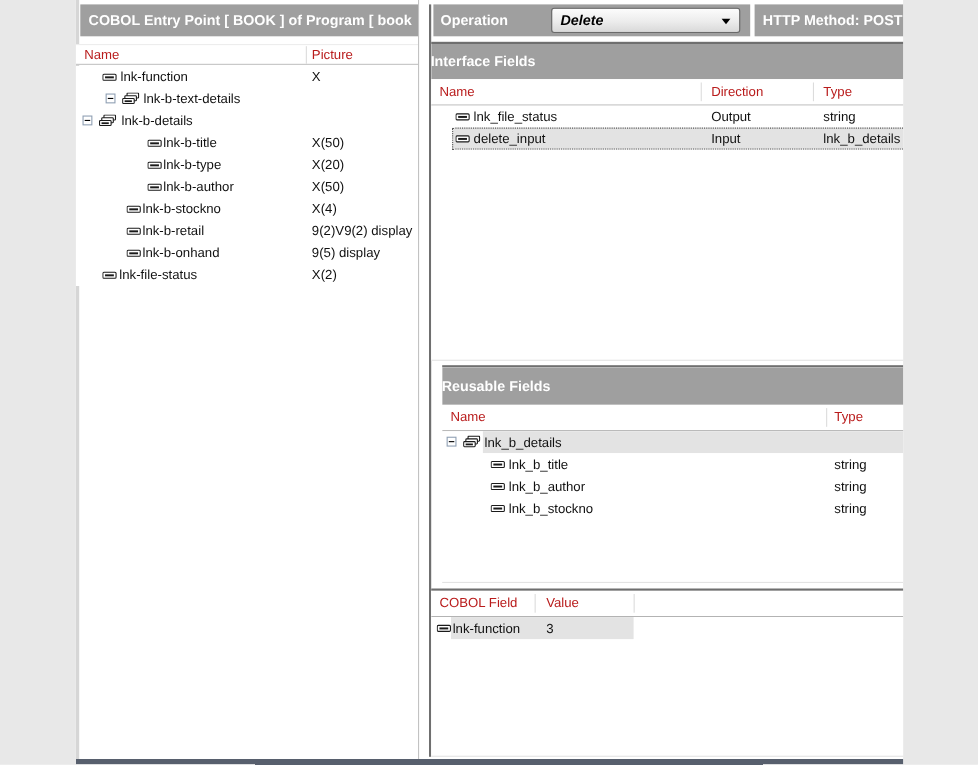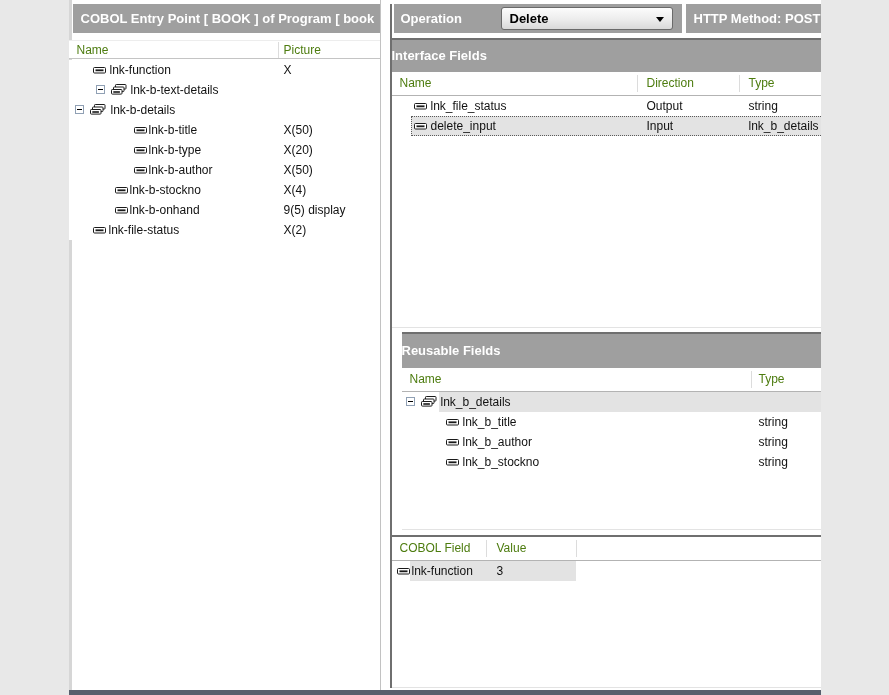--- a/index.html
+++ b/index.html
@@ -5,21 +5,21 @@
   * { margin:0; padding:0; box-sizing:border-box; }
   html,body { background:#e8e8e8; }
   body { font-family:"Liberation Sans","DejaVu Sans",sans-serif; }
   .screen { position:relative; width:752px; height:695px; background:#fff; overflow:hidden;
             font-size:12px; color:#111; margin:0 auto; }
   .abs { position:absolute; }
 
   
   .graybar { background:#9f9f9f; color:#fff; font-weight:bold; font-size:13px; }
   .cellsep { position:absolute; width:1px; background:#dcdcdc; top:3px; height:17px; }
-  .hlabel  { position:absolute; top:4px; white-space:nowrap; color:#4d7c0f; }
+  .hlabel  { position:absolute; top:4px; white-space:nowrap; color:#b91c1c; }
   .rowlbl  { position:absolute; top:3px; white-space:nowrap; }
   .thead   { position:relative; height:24px; border-bottom:1px solid #b3b3b3; background:#fff; }
   .trow, .rrow { position:relative; height:20px; background:#fff; }
 
   
   .exp { position:absolute; top:5px; width:9px; height:9px; background:#fff;
          border:1px solid #90a0b4; }
   .exp::after { content:""; display:block; width:5px; height:1px; background:#000; margin:3px auto 0; }
 
   .ifield, .igroup { position:absolute; }
@@ -41,21 +41,21 @@
   
   .rp-vline { left:321px; top:4px; width:2px; height:684px; background:#6f6f6f; }
   .opbar1 { left:325px; top:4px; width:288px; height:29px; }
   .opbar2 { left:617px; top:4px; width:261px; height:29px; }
   .opbar1 .bar-text, .opbar2 .bar-text { position:absolute; top:7px; white-space:nowrap; }
   .opbar1 .bar-text { left:7px; }
   .opbar2 .bar-text { left:8px; }
   .dropdown { position:absolute; left:107px; top:3px; width:172px; height:23px;
               background:linear-gradient(#fcfcfc,#ececec 55%,#d9d9d9);
               border:1px solid #6a6a6a; border-radius:3px; color:#000;
-              font-weight:bold; font-size:13px; }
+              font-weight:bold; font-size:13px;font-style:italic; }
   .dropdown .dd-text { position:absolute; left:8px; top:3px; white-space:nowrap; }
   .dd-arrow { position:absolute; right:8px; top:9px; width:0; height:0;
               border-left:4px solid transparent; border-right:4px solid transparent;
               border-top:5px solid #000; }
 
   .section { position:absolute; left:323px; width:556px; background:#fff;
              border-top:2px solid #6f6f6f; border-right:1px solid #cfcfcf;
              border-bottom:1px solid #e3e3e3; overflow:hidden; }
   .sec-if { top:38px;  height:290px; }
   .sec-rf { top:332px; height:198px;margin-left:10px; }
@@ -171,20 +171,29 @@
     <div class="trow">
       <span class="ifield" style="left:46px">
           <svg width="14" height="10">
             <use href="#icon-field-def"></use>
           </svg>
         </span>
       <span class="rowlbl" style="left:61px">lnk-b-stockno</span>
       <span class="tpic">X(4)</span>
     </div>
 
+    <div class="trow">
+      <span class="ifield" style="left:46px">
+          <svg width="14" height="10">
+            <use href="#icon-field-def"></use>
+          </svg>
+        </span>
+      <span class="rowlbl" style="left:61px">lnk-b-retail</span>
+      <span class="tpic">9(2)V9(2) display</span>
+    </div>
 
     <div class="trow">
       <span class="ifield" style="left:46px">
           <svg width="14" height="10">
             <use href="#icon-field-def"></use>
           </svg>
         </span>
       <span class="rowlbl" style="left:61px">lnk-b-onhand</span>
       <span class="tpic">9(5) display</span>
     </div>

